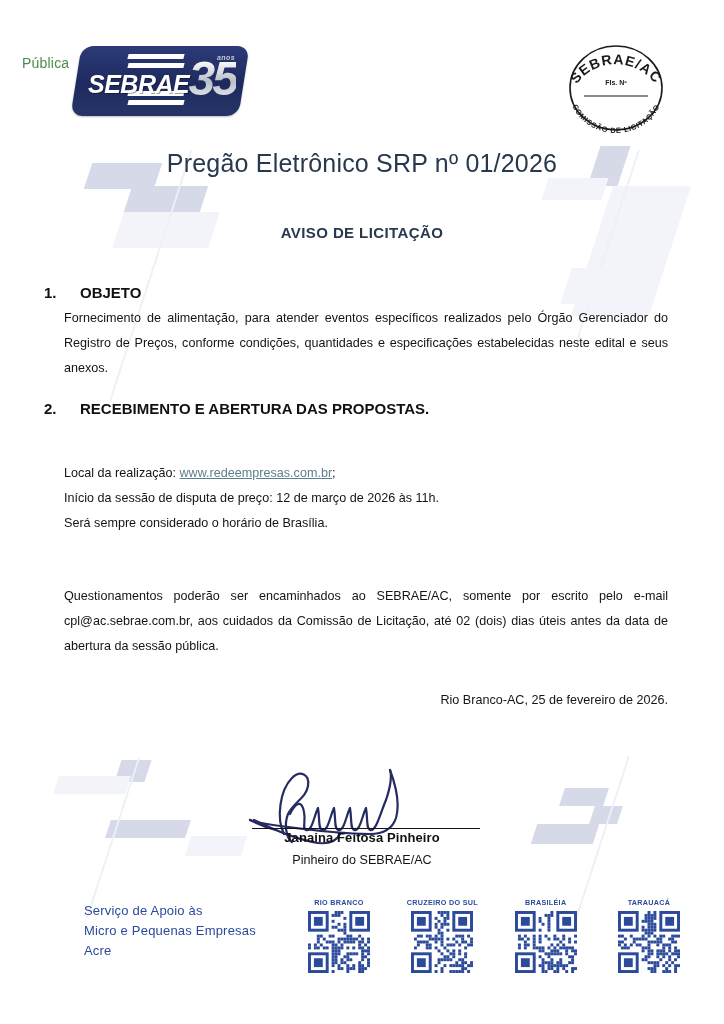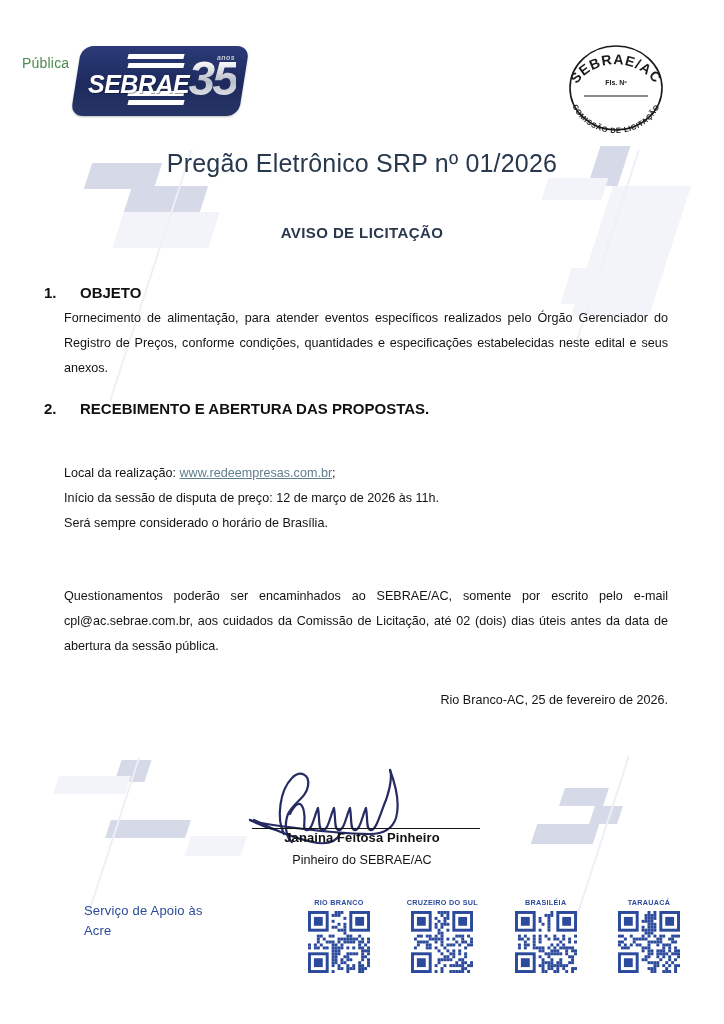--- a/index.html
+++ b/index.html
@@ -356,20 +356,21 @@
         <path d="M14,78 C30,86 54,96 72,100 C86,103 96,100 100,92"></path>
       </g>
     </svg>
     <div class="sign-rule"></div>
     <div class="sign-name">Janaina Feitosa Pinheiro</div>
     <div class="sign-role">Pinheiro do SEBRAE/AC</div>
   </div>
 
   <div class="footer-tag">
     <div>Serviço de Apoio às</div>
+    <div>Micro e Pequenas Empresas</div>
     <div>Acre</div>
   </div>
 
   <div class="qr-row">
     <div class="qr-cell">
       <div class="qr-label">RIO BRANCO</div>
       <div class="qr-code">
           <svg width="62" height="62" viewBox="0 0 62 62" xmlns="http://www.w3.org/2000/svg">
             <rect x="26.571428571428573" y="0" width="2.9523809523809526" height="2.9523809523809526" fill="#2b4a9b"></rect>
             <rect x="29.523809523809526" y="0" width="2.9523809523809526" height="2.9523809523809526" fill="#2b4a9b"></rect>

